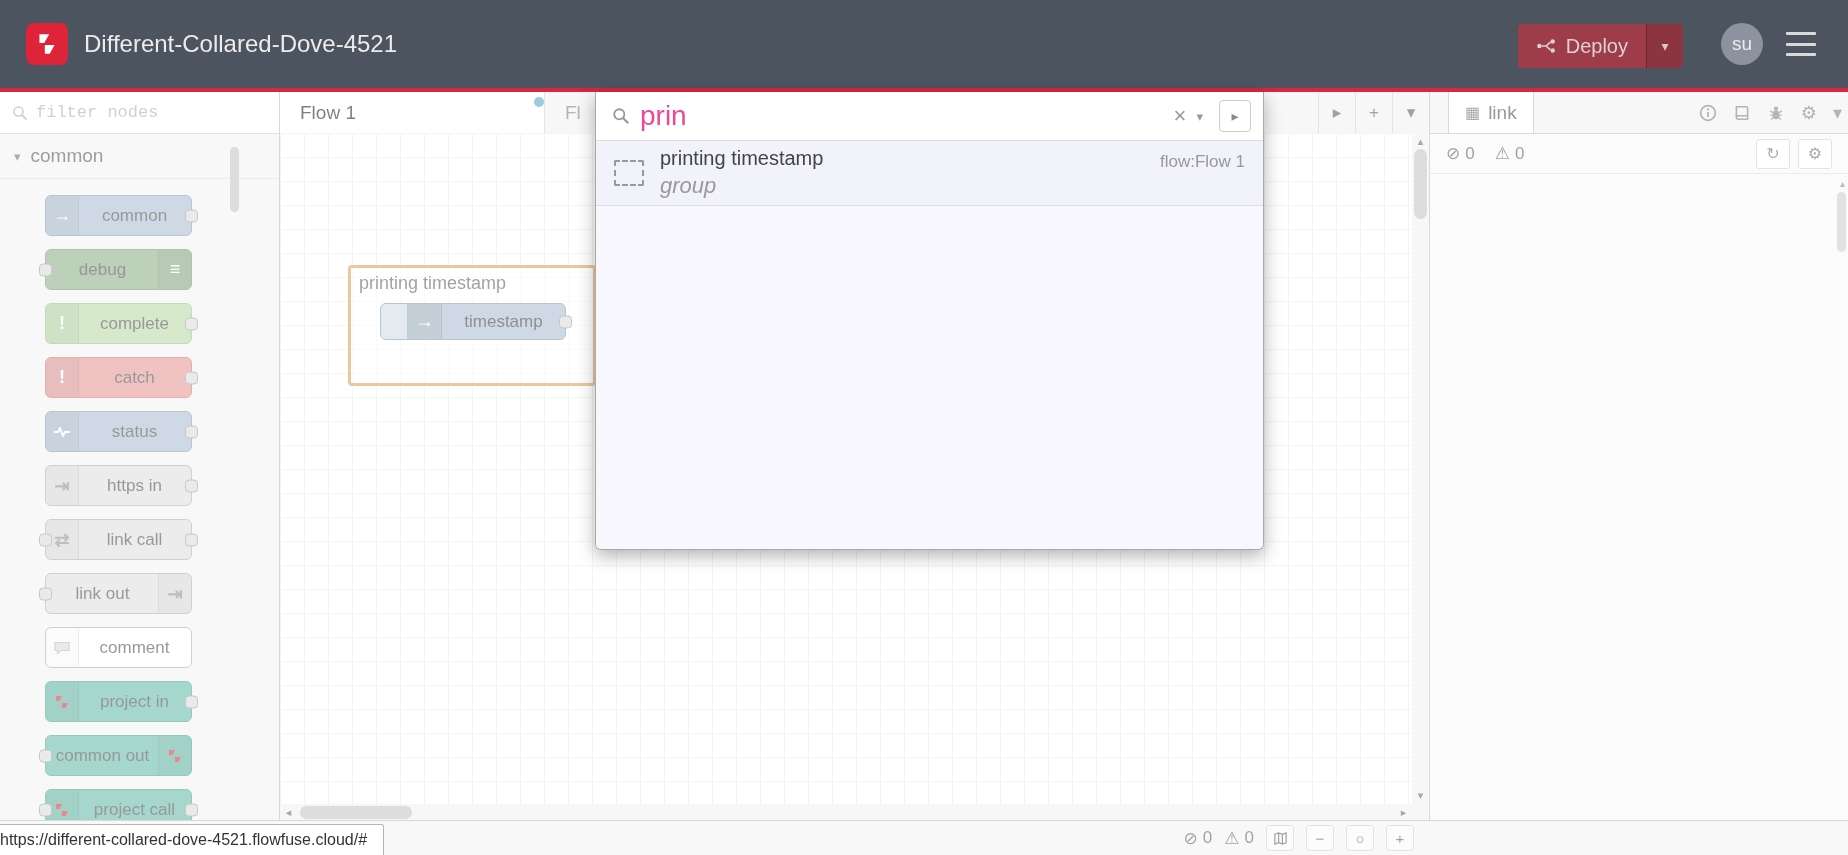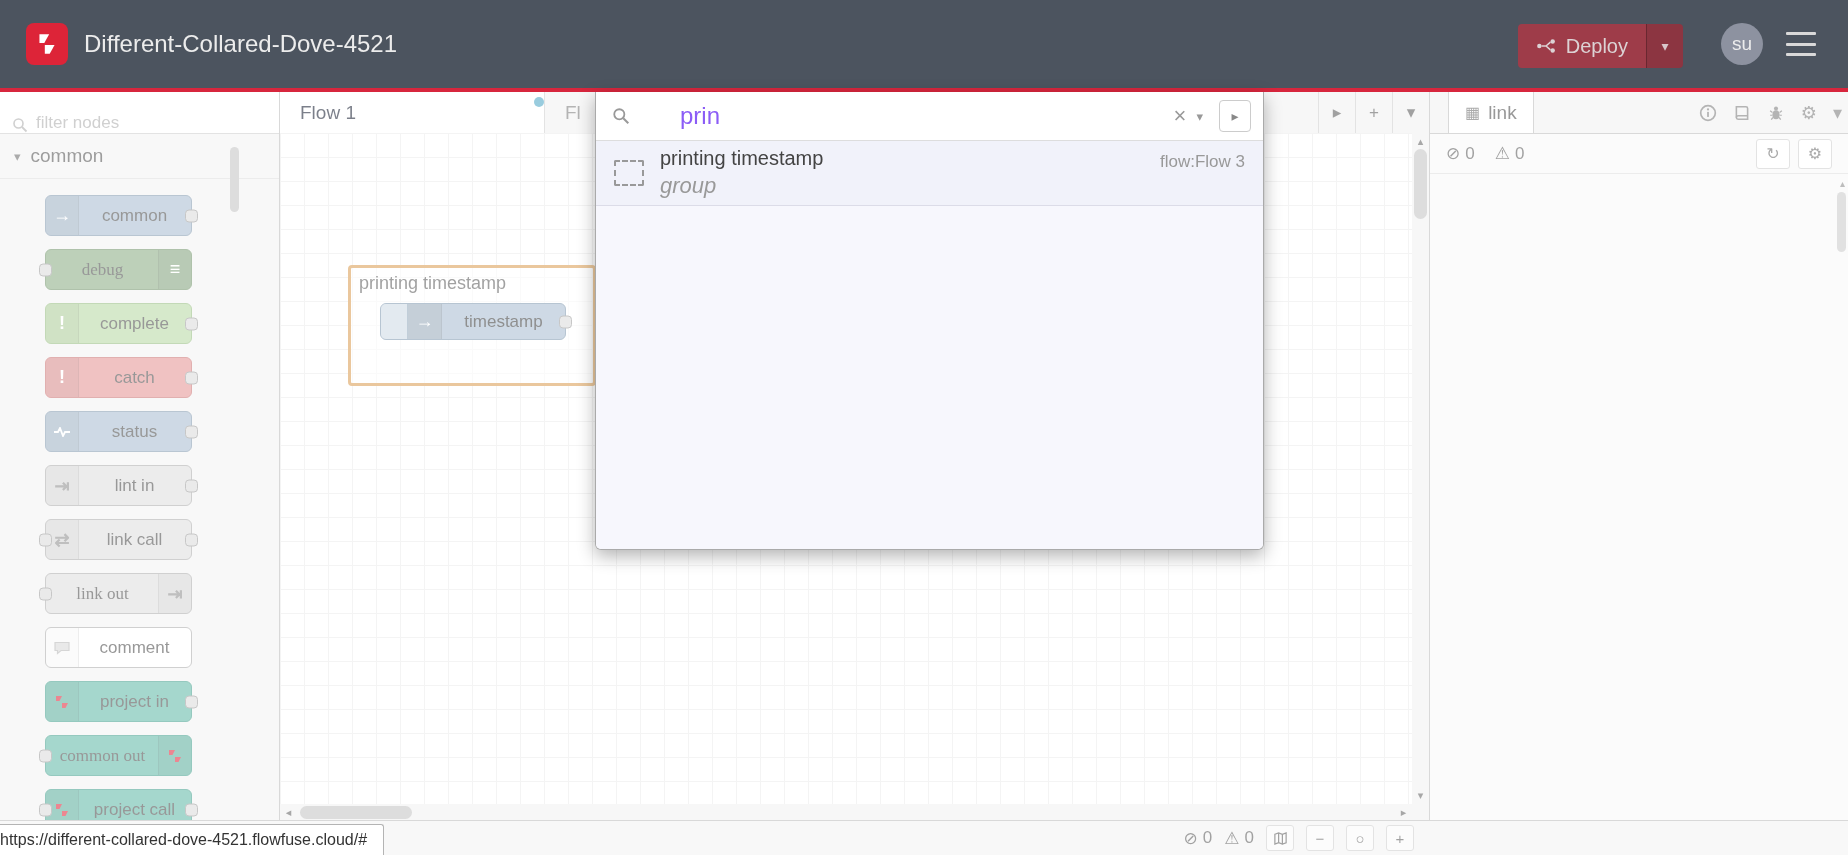--- a/index.html
+++ b/index.html
@@ -24,38 +24,38 @@
           align-items:center;justify-content:center;}
   .hamburger{position:absolute;left:1786px;top:32px;width:30px;height:24px;
              display:flex;flex-direction:column;justify-content:space-between;cursor:pointer;}
   .hamburger span{display:block;height:3px;background:#d9d9d9;border-radius:1px;}
   .redline{position:absolute;top:88px;left:0;right:0;height:4px;background:#d7263d;}
 
   
   .palette{position:absolute;top:92px;left:0;width:279px;bottom:34px;background:#f3f3f3;
            border-right:1px solid #bbb;overflow:hidden;}
   .pal-filter{height:41px;background:#fff;border-bottom:1px solid #ccc;display:flex;
-              align-items:flex-end;padding:0 12px;gap:8px;color:#aaa;}
+              align-items:center;padding:0 12px;gap:8px;color:#aaa;font-family:Liberation Mono, monospace;}
   .pal-filter .ph{font-size:17px;color:#a9a9a9;}
   .pal-cat{height:44px;display:flex;align-items:center;gap:10px;padding:0 14px;
            border-bottom:1px solid #ddd;color:#4d4d4d;}
   .pal-cat .chev{font-size:13px;color:#666;}
   .pal-cat .cat-label{font-size:19px;font-weight:normal;}
   .pal-nodes{padding-top:16px;}
   .pnode{position:relative;width:147px;height:41px;margin:0 0 13px 45px;border:1px solid;
          border-radius:6px;box-sizing:border-box;cursor:grab;}
   .picon{position:absolute;top:0;width:32px;height:100%;display:flex;align-items:center;
          justify-content:center;background:rgba(0,0,0,.06);color:#fff;font-size:18px;
          font-weight:bold;}
   .icon-left .picon{left:0;border-right:1px solid rgba(0,0,0,.10);border-radius:5px 0 0 5px;}
   .icon-right .picon{right:0;border-left:1px solid rgba(0,0,0,.10);border-radius:0 5px 5px 0;}
   .plabel{position:absolute;top:0;height:100%;line-height:39px;text-align:center;
           font-size:17px;color:#444;}
   .icon-left .plabel{left:32px;right:0;}
-  .icon-right .plabel{left:0;right:32px;font-family:Liberation Serif, serif;}
+  .icon-right .plabel{left:0;right:32px;}
   .port{position:absolute;width:13px;height:13px;background:#d9d9d9;border:1px solid #999;
         border-radius:4px;top:50%;transform:translateY(-50%);box-sizing:border-box;}
   .port.left{left:-7px;} .port.right{right:-7px;}
   .n-inject,.n-status{background:#a6bbcf;border-color:#8097ad;}
   .n-debug{background:#87a980;border-color:#6d9166;}
   .n-complete{background:#b5d7a0;border-color:#93bb7c;}
   .n-catch{background:#e49191;border-color:#c96f6f;}
   .n-link{background:#dddddd;border-color:#a9a9a9;}
   .n-link .picon{color:#8a8a8a;background:rgba(0,0,0,.04);}
   .n-comment{background:#ffffff;border-color:#a9a9a9;}
@@ -146,21 +146,21 @@
          background:rgba(255,255,255,.45);z-index:80;}
 
   
   .search-dlg{position:absolute;left:595px;top:92px;width:667px;height:457px;z-index:150;
               background:#fff;border:1px solid #aaa;border-top:none;
               border-radius:0 0 6px 6px;box-shadow:0 6px 18px rgba(0,0,0,.3);
               display:flex;flex-direction:column;overflow:hidden;}
   .search-row{height:48px;display:flex;align-items:center;padding:0 12px;
               border-bottom:1px solid #ddd;background:#fff;flex:none;}
   .search-row .mag{color:#999;margin:0 10px 0 4px;display:flex;}
-  .search-text{flex:1;font-size:24px;color:#8b5cf6;margin-left:40px;}
+  .search-text{flex:1;font-size:28px;color:#ec4899;}
   .search-clear{color:#999;font-size:22px;padding:0 6px;cursor:pointer;}
   .search-hist{color:#999;font-size:13px;padding:0 4px;cursor:pointer;}
   .search-opt{width:30px;height:30px;border:1px solid #ccc;border-radius:4px;background:#fff;
               display:flex;align-items:center;justify-content:center;color:#888;
               font-size:14px;margin-left:12px;cursor:pointer;}
   .search-results{flex:1;background:#f7f7fd;}
   .result-row{height:64px;background:#f1f2fa;border-bottom:1px solid #dcdce8;display:flex;
               align-items:center;padding:0 18px;cursor:pointer;}
   .result-icon{width:26px;height:22px;border:2px dashed #999;border-radius:2px;
                margin-right:16px;flex:none;}
@@ -258,21 +258,21 @@
           <svg width="18" height="10" viewBox="0 0 18 10">
             <path d="M1 5h4l2-4 3 8 2-4h5" fill="none" stroke="#fff" stroke-width="1.8"></path>
           </svg>
         </span>
         <span class="plabel">status</span>
         <span class="port right"></span>
       </div>
 
       <div class="pnode n-link icon-left">
         <span class="picon">⇥</span>
-        <span class="plabel">lint in</span>
+        <span class="plabel">https in</span>
         <span class="port right"></span>
       </div>
 
       <div class="pnode n-link icon-left">
         <span class="picon">⇄</span>
         <span class="plabel">link call</span>
         <span class="port left"></span>
         <span class="port right"></span>
       </div>
 
@@ -457,20 +457,20 @@
       <span class="search-hist">▾</span>
       <span class="search-opt">▸</span>
     </div>
     <div class="search-results">
       <div class="result-row">
         <span class="result-icon"></span>
         <span class="result-main">
           <span class="result-title">printing timestamp</span>
           <span class="result-sub">group</span>
         </span>
-        <span class="result-flow">flow:Flow 3</span>
+        <span class="result-flow">flow:Flow 1</span>
       </div>
     </div>
   </div>
 
   <div class="url-tip">https://different-collared-dove-4521.flowfuse.cloud/#</div>
 
 </div>
 
 </body></html>

